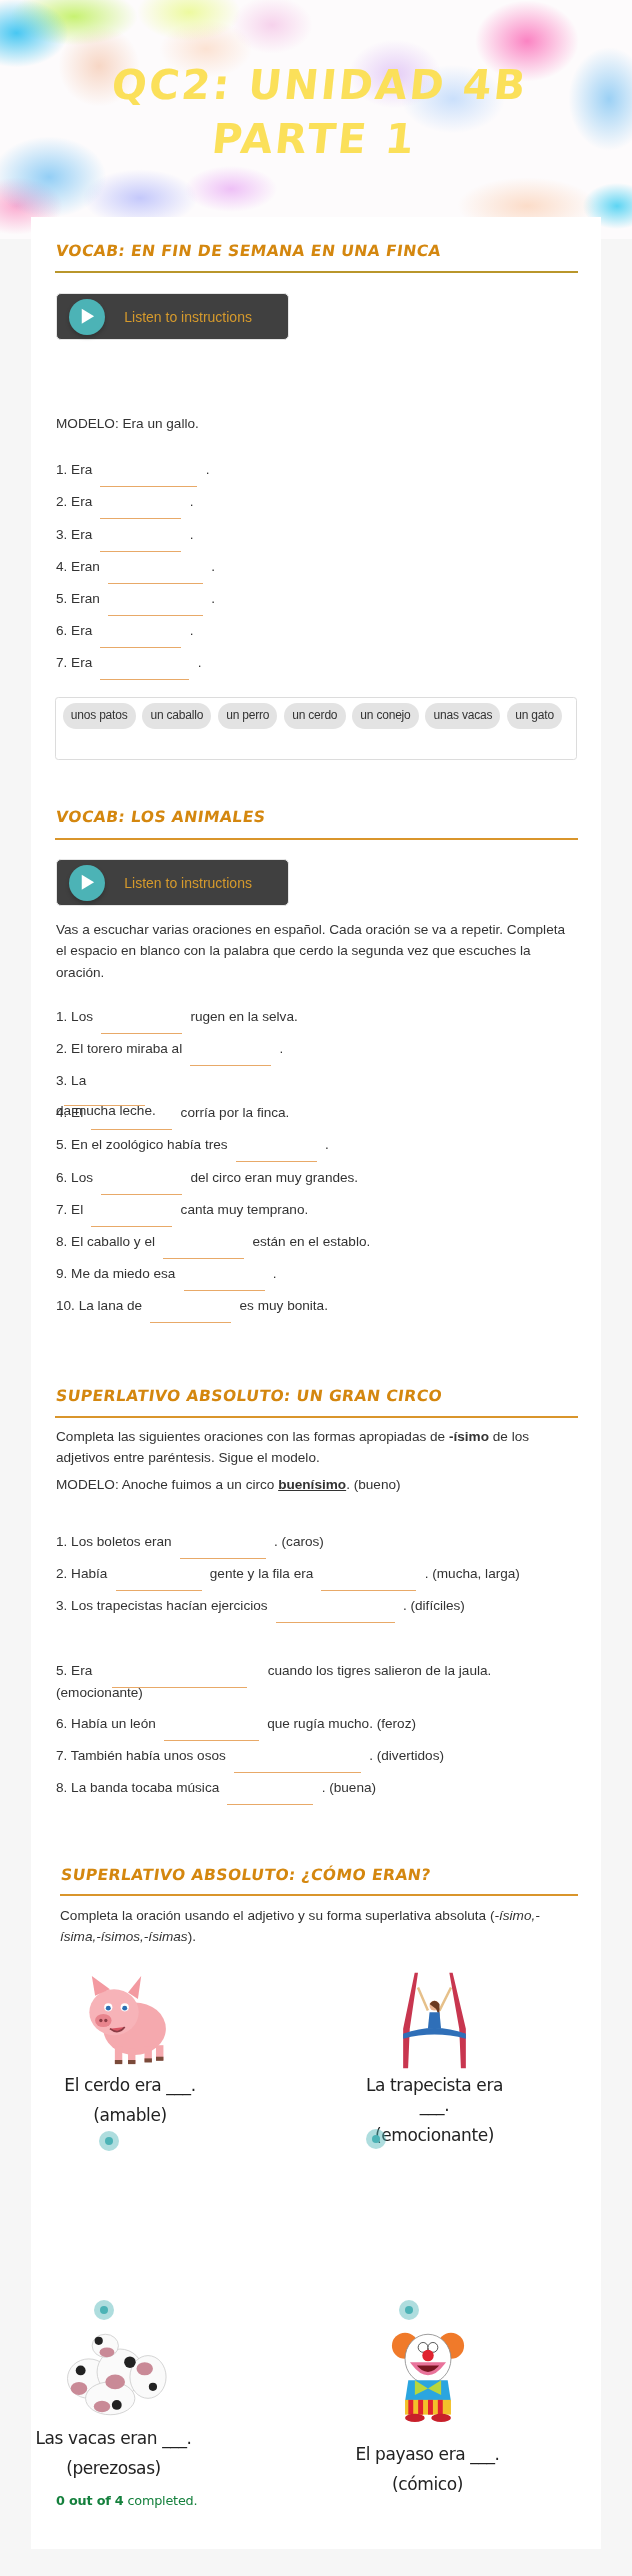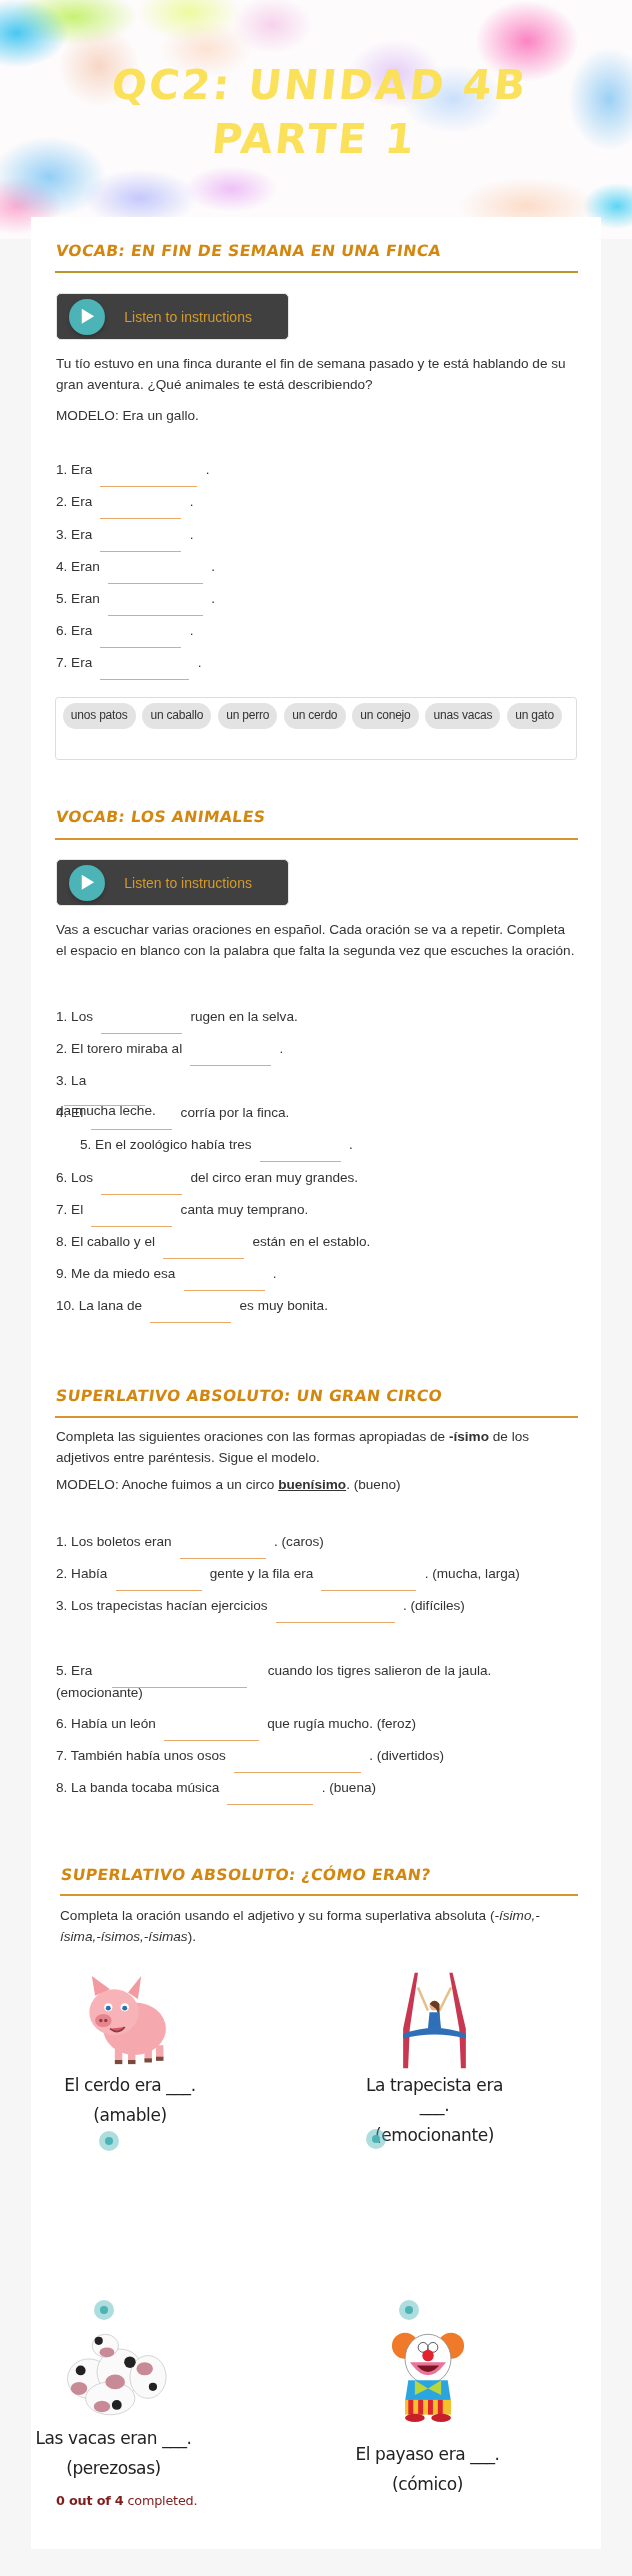--- a/index.html
+++ b/index.html
@@ -129,22 +129,21 @@
 
   <div class="audio-btn" style="left:25px; top:76px;">
     <div class="play-circle">
       <svg width="15" height="16.5" viewBox="0 0 18 20">
           <path d="M2 1 L17 10 L2 19 Z" fill="#fff"></path>
         </svg>
     </div>
     <span class="audio-label">Listen to instructions</span>
   </div>
 
-  <div class="para" style="left:25px; top:136px; width:510px;">Tu tío estuvo en una finca durante el fin de semana pasado y te está hablando de su gran aventura. ¿Qué animales te está describiendo?</div>
-  <div class="para" style="left:25px; top:188px;">MODELO: Era un gallo.</div>
+  <div class="para" style="left:25px; top:196px;">MODELO: Era un gallo.</div>
 
   <div class="row" style="left:25px; top:245px;">
     <span>1. Era</span>
     <input class="blank" style="width: 97px;">
     <span>.</span>
   </div>
   <div class="row" style="left:25px; top:277px;">
     <span>2. Era</span>
     <input class="blank" style="width: 81px;">
     <span>.</span>
@@ -190,21 +189,21 @@
 
   <div class="audio-btn" style="left:25px; top:642px;">
     <div class="play-circle">
       <svg width="15" height="16.5" viewBox="0 0 18 20">
           <path d="M2 1 L17 10 L2 19 Z" fill="#fff"></path>
         </svg>
     </div>
     <span class="audio-label">Listen to instructions</span>
   </div>
 
-  <div class="para" style="left:25px; top:702px; width:519px;">Vas a escuchar varias oraciones en español. Cada oración se va a repetir. Completa el espacio en blanco con la palabra que falta la segunda vez que escuches la oración.</div>
+  <div class="para" style="left:25px; top:702px; width:519px;">Vas a escuchar varias oraciones en español. Cada oración se va a repetir. Completa el espacio en blanco con la palabra que cerdo la segunda vez que escuches la oración.</div>
 
   <div class="row" style="left:25px; top:792px;">
     <span>1. Los</span>
     <input class="blank" style="width: 81px;">
     <span>rugen en la selva.</span>
   </div>
   <div class="row" style="left:25px; top:824px;">
     <span>2. El torero miraba al</span>
     <input class="blank" style="width: 81px;">
     <span>.</span>
@@ -212,21 +211,21 @@
   <div class="row" style="left:25px; top:856px;flex-direction:column;">
     <span>3. La</span>
     <input class="blank" style="width: 81px;">
     <span>da mucha leche.</span>
   </div>
   <div class="row" style="left:25px; top:888px;">
     <span>4. El</span>
     <input class="blank" style="width: 81px;">
     <span>corría por la finca.</span>
   </div>
-  <div class="row" style="left:25px; top:920px;margin-left:24px;">
+  <div class="row" style="left:25px; top:920px;">
     <span>5. En el zoológico había tres</span>
     <input class="blank" style="width: 81px;">
     <span>.</span>
   </div>
   <div class="row" style="left:25px; top:953px;">
     <span>6. Los</span>
     <input class="blank" style="width: 81px;">
     <span>del circo eran muy grandes.</span>
   </div>
   <div class="row" style="left:25px; top:985px;">
@@ -392,17 +391,17 @@
         <rect x="38" y="86" width="6" height="18" fill="#e0232f"></rect>
       <rect x="50" y="86" width="6" height="18" fill="#e0232f"></rect>
         <rect x="62" y="86" width="6" height="18" fill="#e0232f"></rect>
       <ellipse cx="34" cy="108" rx="12" ry="5" fill="#c8202b"></ellipse>
         <ellipse cx="66" cy="108" rx="12" ry="5" fill="#c8202b"></ellipse>
     </svg>
     <div class="hotspot-caption" style="margin-top:17px;">El payaso era ___.</div>
     <div class="hotspot-caption" style="margin-top:10px;">(cómico)</div>
   </div>
 
-  <div class="abs" style="left:25px; top:2276px; font-family:'DejaVu Sans', sans-serif; font-size:12.8px; color:#7f1d1d; letter-spacing:-0.2px;text-align:center;">
+  <div class="abs" style="left:25px; top:2276px; font-family:'DejaVu Sans', sans-serif; font-size:12.8px; color:#15803d; letter-spacing:-0.2px;text-align:center;">
     <b>0 out of 4</b><span> completed.</span>
   </div>
 </div>
 
 
 </body></html>

